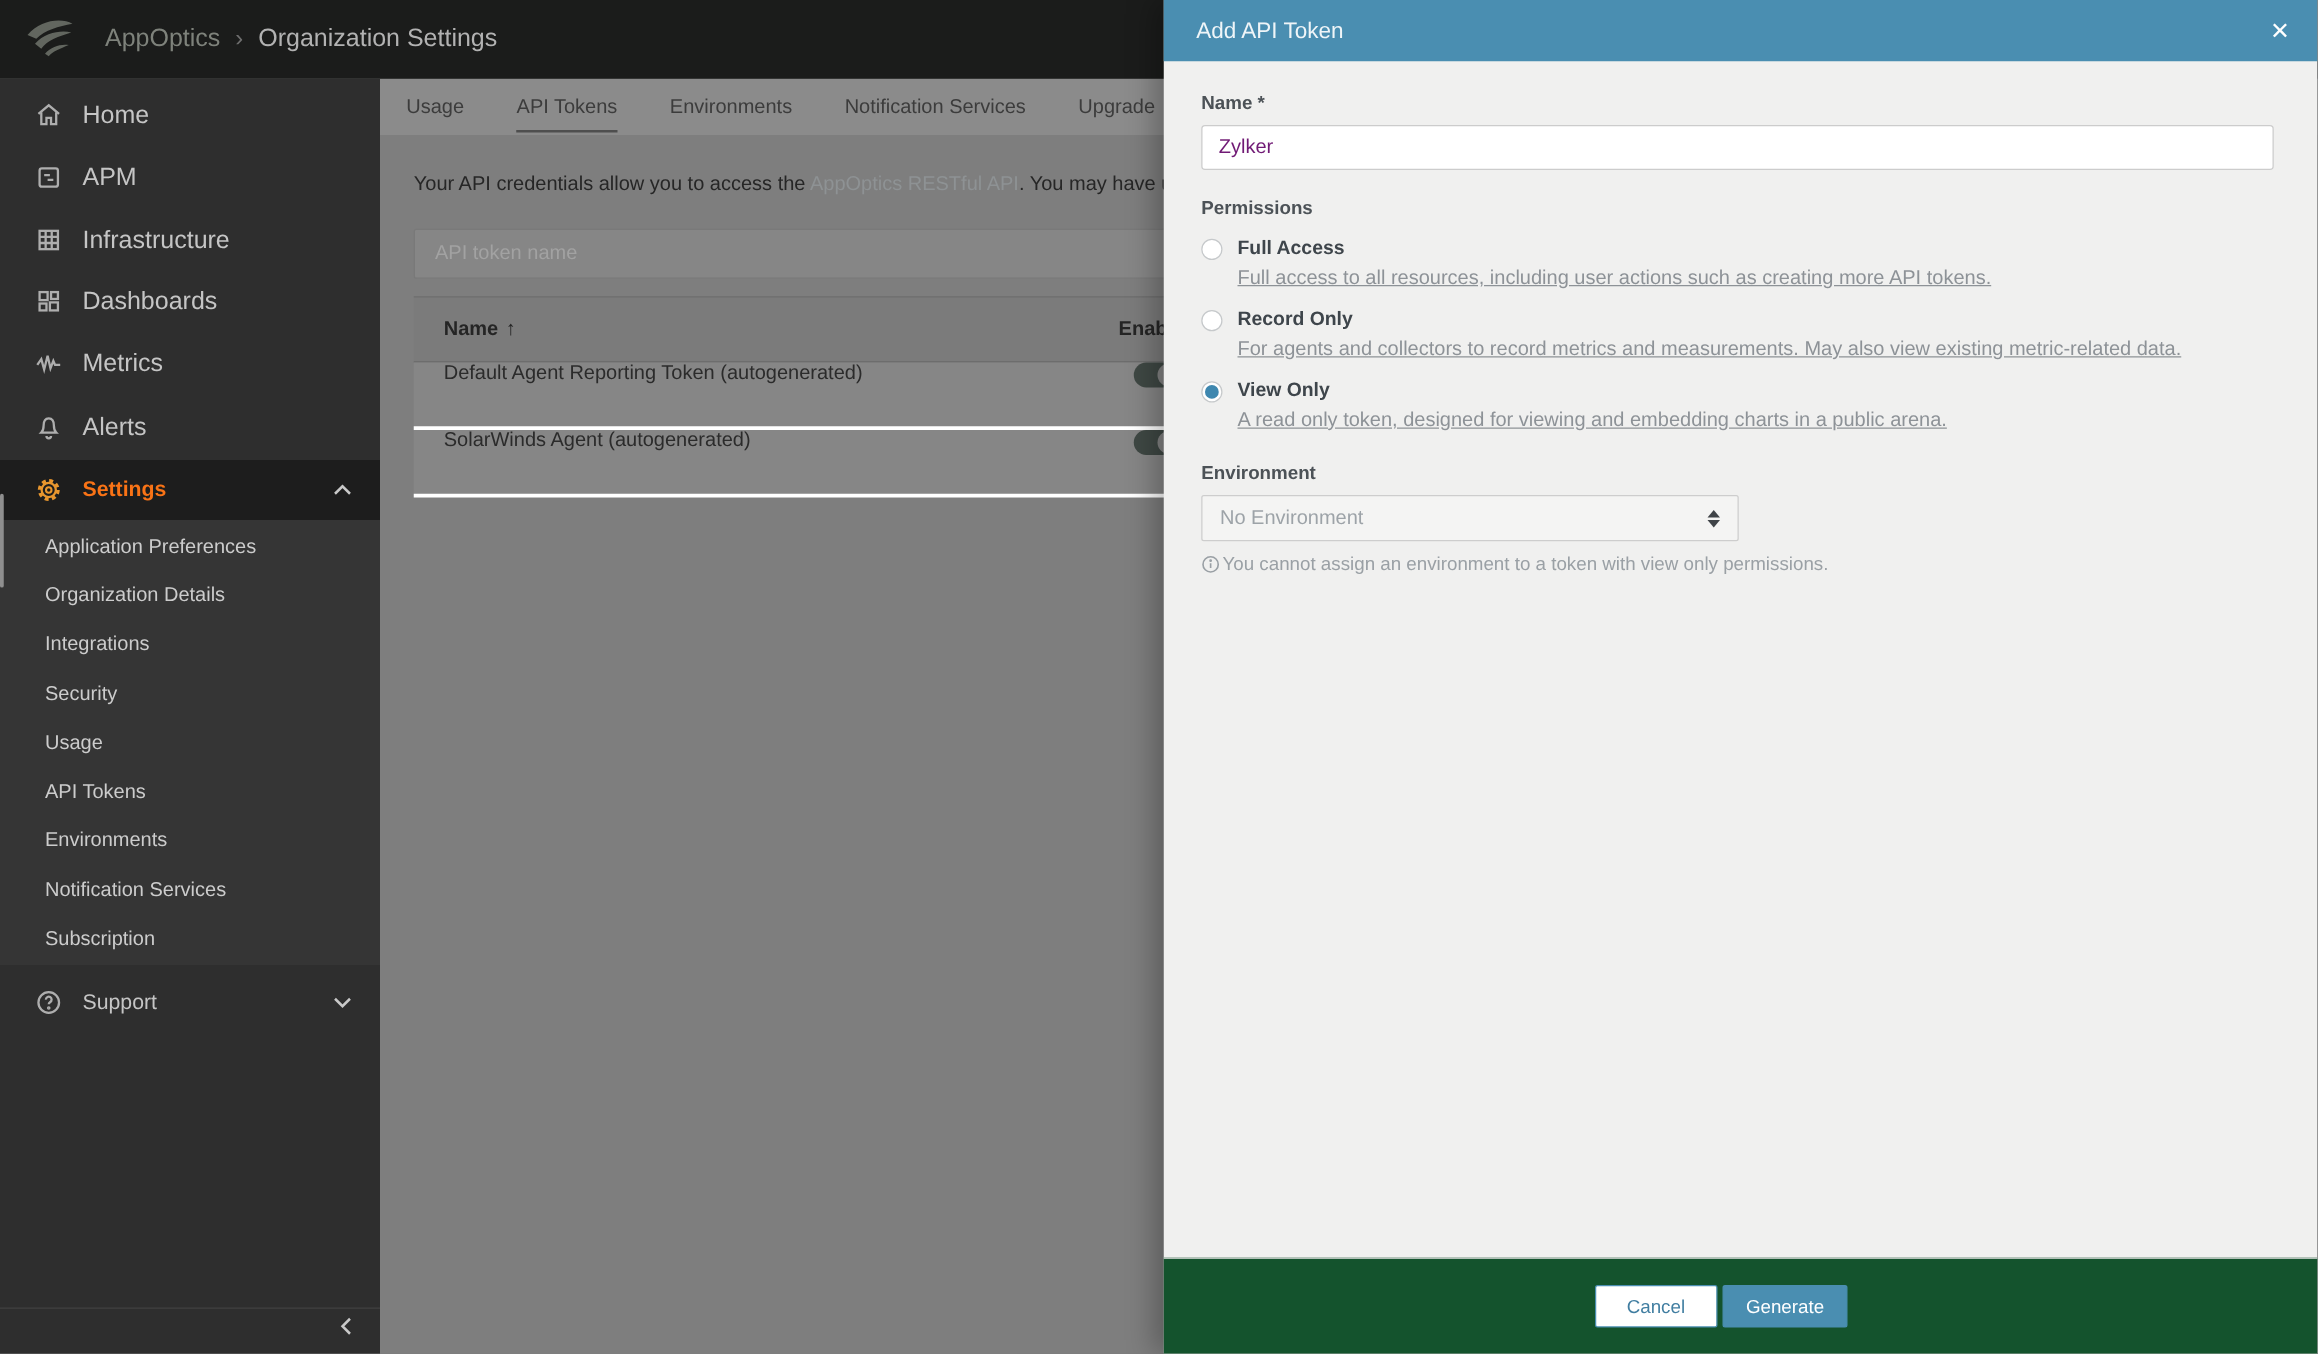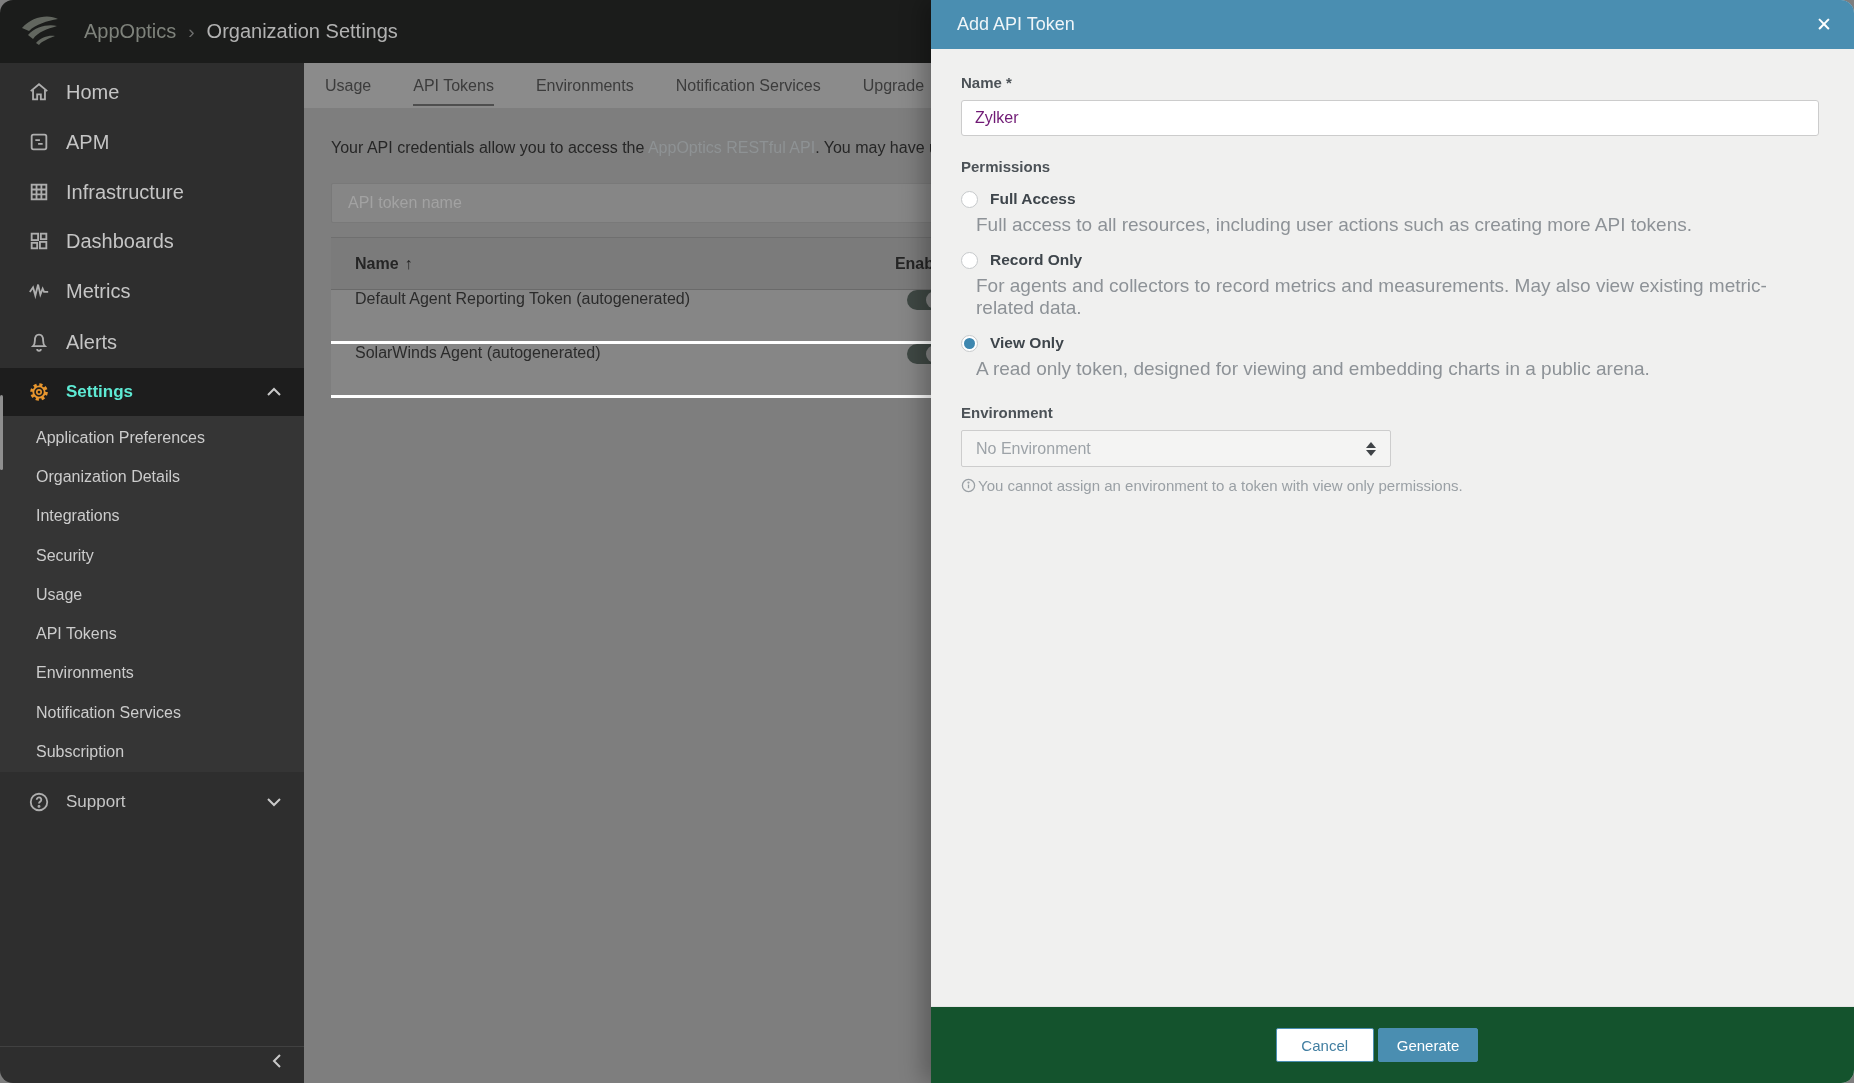--- a/index.html
+++ b/index.html
@@ -1,33 +1,33 @@
 <!DOCTYPE html>
 <html><head>
 <meta charset="utf-8">
 <style>
   * { box-sizing: border-box; margin: 0; padding: 0; }
   html, body { width: 1854px; height: 1083px; overflow: hidden; }
   body { font-family: "Liberation Sans", sans-serif; background: #7e7e7e; }
-  .stage { position: relative; width: 1854px; height: 1083px; overflow: hidden; border-radius: 13px; }
+  .stage { position: relative; width: 1854px; height: 1083px; overflow: hidden; }
 
   
   .topbar { position: absolute; left: 0; top: 0; width: 1854px; height: 63px; background: #1b1c1b; z-index: 2; }
   .logo { position: absolute; left: 20px; top: 13px; }
   .crumbs { position: absolute; left: 84px; top: 0; height: 63px; display: flex; align-items: center; font-size: 20px; }
   .crumb-app { color: #7e827b; }
   .crumb-sep { color: #6e6e6e; margin: 0 12px; font-size: 19px; }
   .crumb-page { color: #b2b2b2; }
 
   
   .sidebar { position: absolute; left: 0; top: 63px; width: 304px; height: 1020px; background: #2e2e2e; z-index: 2; }
   .nav-item { position: absolute; left: 0; width: 100%; height: 50px; display: flex; align-items: center; padding-left: 27px; color: #c5c5c5; font-size: 20px; cursor: pointer; }
   .nav-item .nicon { width: 24px; height: 24px; margin-right: 15px; display: flex; align-items: center; justify-content: center; color: #aeaeae; }
   .nav-item svg { display: block; }
-  .settings-row { position: absolute; left: 0; top: 305px; width: 100%; height: 48px; background: #1d1d1d; display: flex; align-items: center; padding-left: 27px; color: #5eead4; font-size: 17px; font-weight: 700; cursor: pointer; }
+  .settings-row { position: absolute; left: 0; top: 305px; width: 100%; height: 48px; background: #1d1d1d; display: flex; align-items: center; padding-left: 27px; color: #f97316; font-size: 17px; font-weight: 700; cursor: pointer; }
   .settings-row .nicon { width: 24px; height: 24px; margin-right: 15px; color: #e8962e; display: flex; align-items: center; justify-content: center; }
   .settings-row .chev { position: absolute; right: 22px; color: #c9c9c9; }
   .submenu { position: absolute; left: 0; top: 353px; width: 100%; height: 356px; background: #353535; padding-top: 2px; }
   .sub-item { height: 39.3px; display: flex; align-items: center; padding-left: 36px; color: #cccccc; font-size: 16px; cursor: pointer; }
   .support-row { position: absolute; left: 0; top: 714px; width: 100%; height: 50px; display: flex; align-items: center; padding-left: 27px; color: #c5c5c5; font-size: 17px; cursor: pointer; }
   .support-row .nicon { width: 24px; height: 24px; margin-right: 15px; color: #aeaeae; display: flex; align-items: center; justify-content: center; }
   .support-row .chev { position: absolute; right: 22px; color: #c9c9c9; }
   .side-divider { position: absolute; left: 0; top: 983px; width: 100%; border-top: 1px solid #414141; }
   .collapse-btn { position: absolute; right: 22px; top: 990px; color: #c9c9c9; cursor: pointer; }
   .side-scroll { position: absolute; left: 0; top: 332px; width: 3px; height: 75px; background: #8f8f8f; border-radius: 2px; }
@@ -57,21 +57,21 @@
   .panel-close { position: absolute; right: 22px; top: 0; height: 49px; display: flex; align-items: center; color: #ffffff; font-size: 19px; cursor: pointer; }
   .panel-body { padding: 0 30px; }
   .f-label { margin-top: 25px; font-size: 15px; font-weight: 700; color: #4c5257; }
   .name-input { display: block; margin-top: 9px; width: 858px; height: 36px; background: #ffffff; border: 1px solid #cccccc; border-radius: 3px; padding: 0 13px; font-size: 16px; color: #701a75; font-family: "Liberation Sans", sans-serif; }
   .perm-label { margin-top: 22px; font-size: 15px; font-weight: 700; color: #4c5257; }
   .radio-row { margin-top: 15px; }
   .radio-line { display: flex; align-items: center; cursor: pointer; }
   .radio { flex: 0 0 auto; width: 17px; height: 17px; border-radius: 50%; border: 1px solid #c6c9cb; background: #ffffff; }
   .radio.checked::after { content: ""; display: block; width: 11px; height: 11px; margin: 2px; border-radius: 50%; background: #3e87af; }
   .radio-label { margin-left: 12px; font-size: 15.5px; font-weight: 700; color: #3e454b; }
-  .radio-desc { margin: 6px 0 0 15px; font-size: 19px; color: #8d9297; }
+  .radio-desc { margin: 6px 0 0 29px; font-size: 16px; color: #8d9297; text-decoration: underline; }
   .env-label { margin-top: 24px; font-size: 15px; font-weight: 700; color: #4c5257; }
   .env-select { margin-top: 9px; width: 430px; height: 37px; background: #f4f4f3; border: 1px solid #cdcdcd; border-radius: 2px; display: flex; align-items: center; padding: 0 14px; font-size: 16px; color: #9da3a8; cursor: default; }
   .env-select .sel-text { flex: 1; }
   .sel-arrows { display: flex; flex-direction: column; gap: 2px; align-items: center; }
   .tri-up { width: 0; height: 0; border-left: 5px solid transparent; border-right: 5px solid transparent; border-bottom: 6px solid #3f4347; }
   .tri-down { width: 0; height: 0; border-left: 5px solid transparent; border-right: 5px solid transparent; border-top: 6px solid #3f4347; }
   .env-note { margin-top: 10px; display: flex; align-items: center; font-size: 15px; color: #9aa0a5; }
   .env-note .iicon { margin-right: 2px; display: flex; align-items: center; color: #9aa0a5; }
   .panel-footer { position: absolute; left: 0; right: 0; bottom: 0; height: 77px; background: #14532d; border-top: 1px solid #e5e5e5; display: flex; align-items: center; justify-content: center; padding-right: 31px; gap: 4px; }
   .btn { height: 34px; min-width: 98px; border-radius: 2px; font-size: 15px; font-family: "Liberation Sans", sans-serif; cursor: pointer; display: flex; align-items: center; justify-content: center; padding: 0 18px; }

